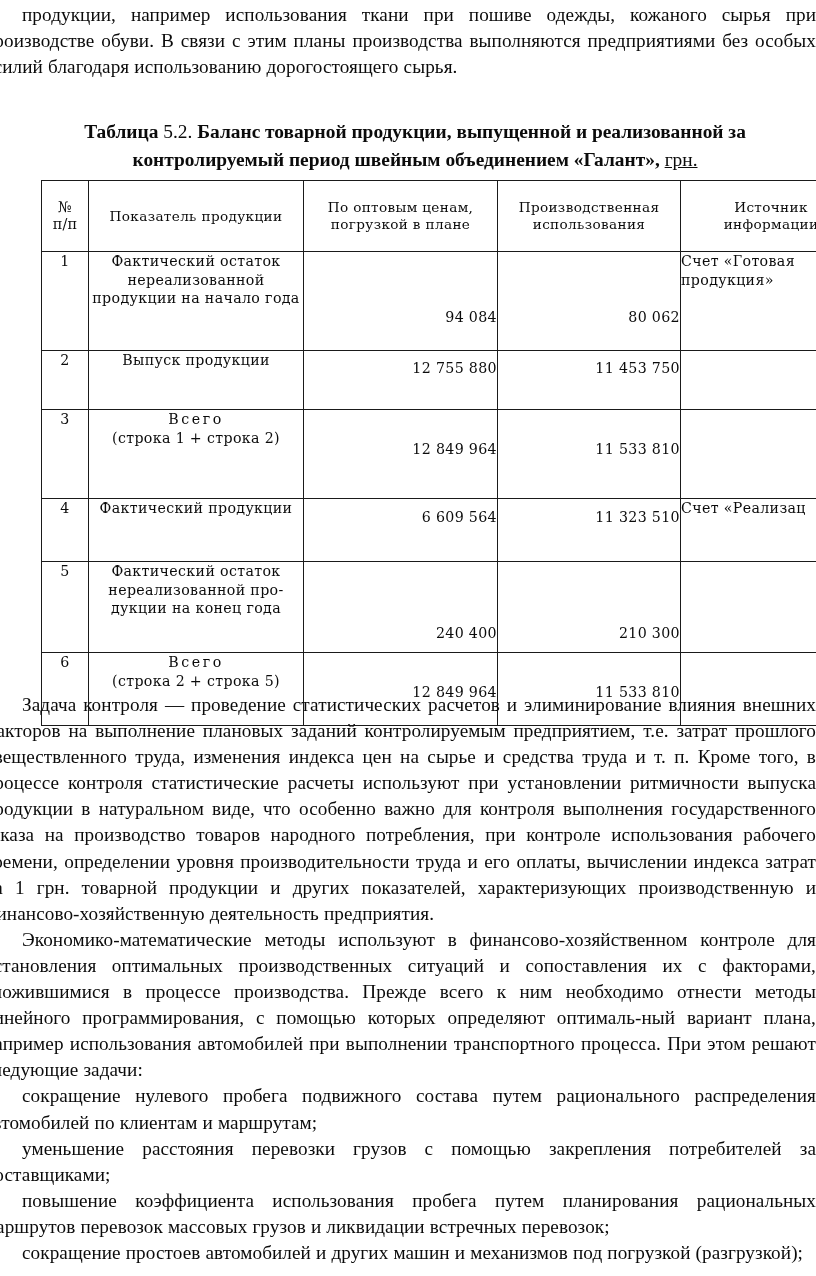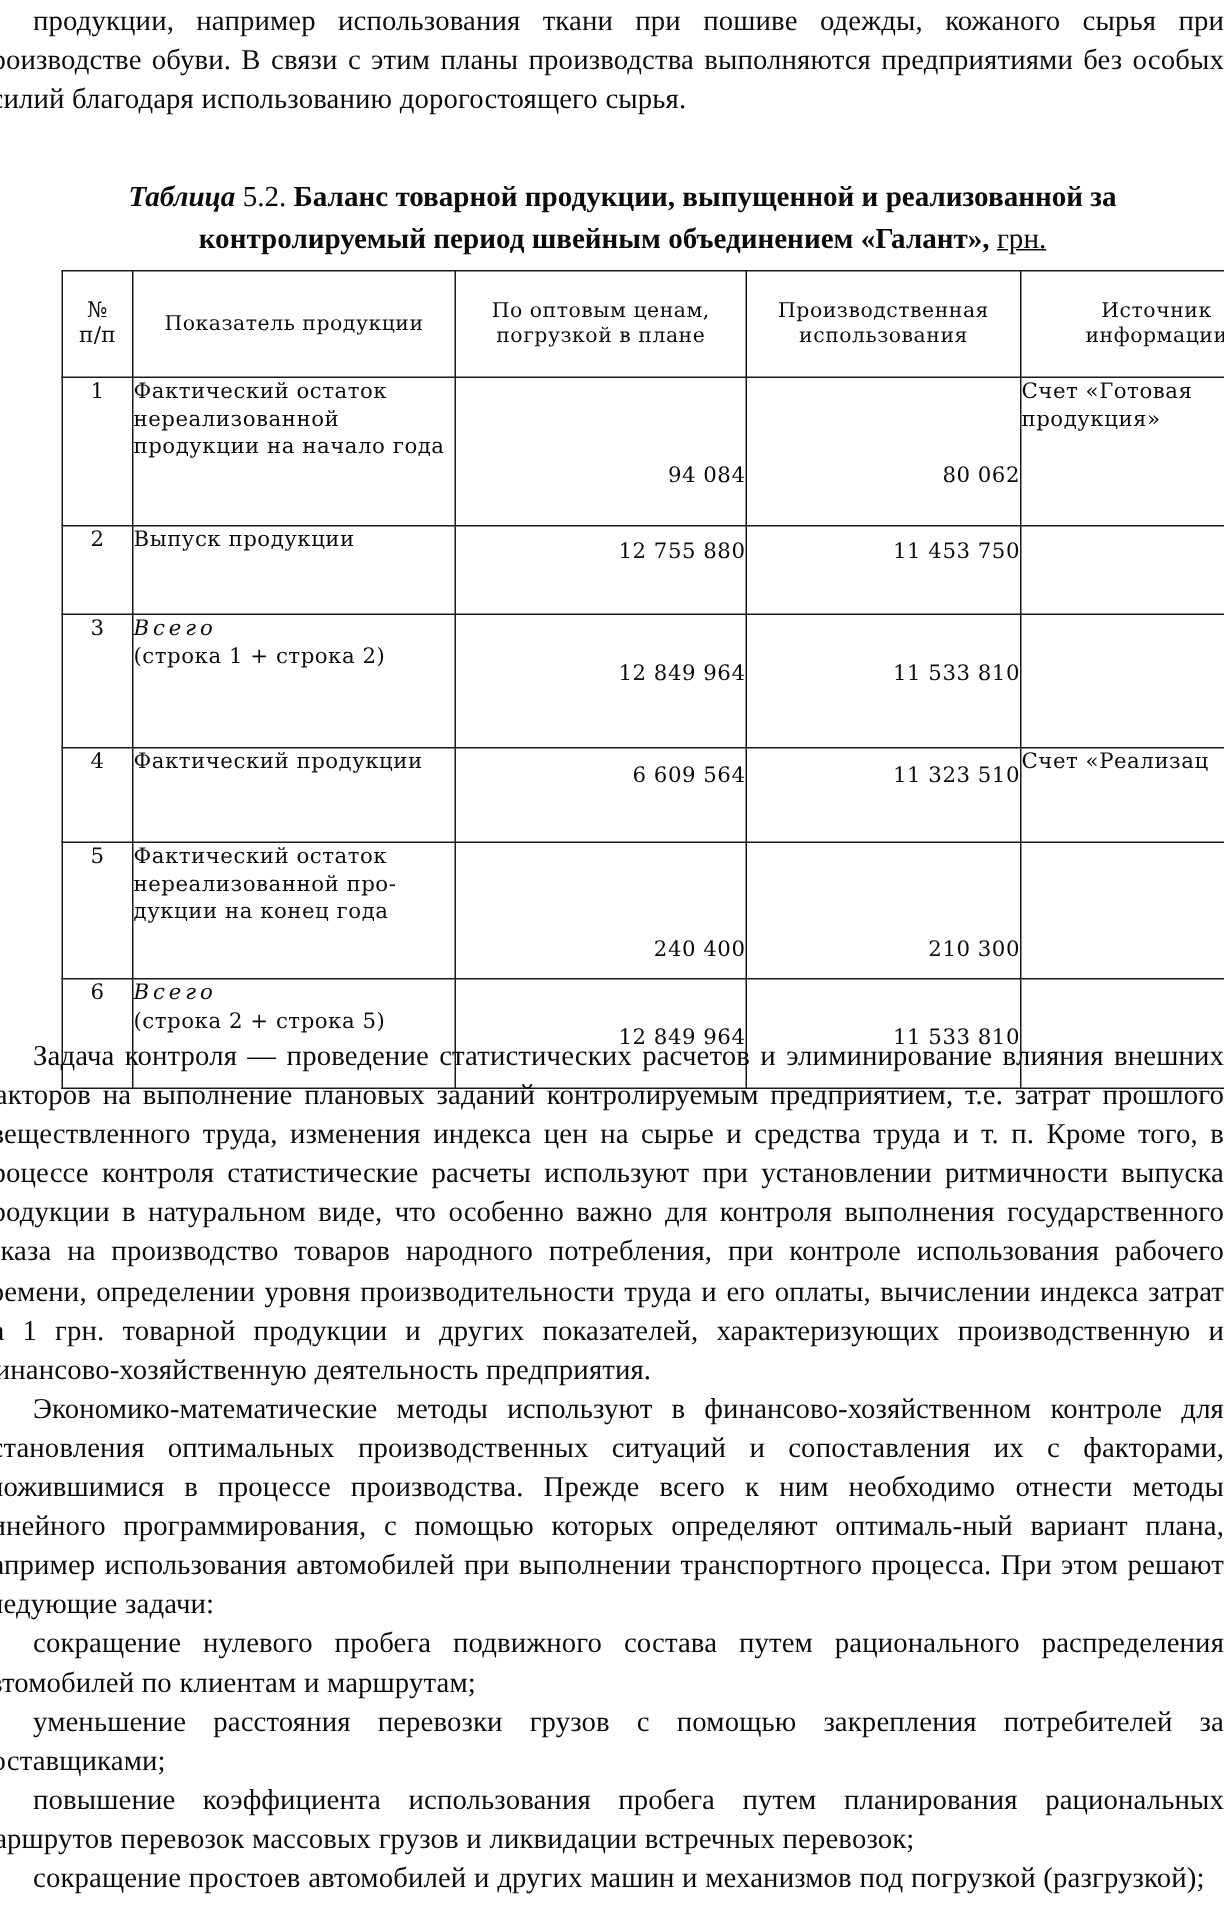--- a/index.html
+++ b/index.html
@@ -49,21 +49,20 @@
     position: absolute;
     left: 40px;
     top: 118px;
     width: 750px;
     text-align: center;
     font-size: 19.4px;
     line-height: 28px;
     font-weight: bold;
   }
   #table-caption .cap-label {
-    font-style: italic;
     font-weight: bold;
   }
   #table-caption .cap-num {
     font-weight: normal;
     font-style: normal;
   }
   #table-caption .cap-unit {
     font-weight: normal;
     text-decoration: underline;
   }
@@ -110,23 +109,23 @@
     line-height: 18.6px;
     letter-spacing: 0.35px;
   }
   .cell-no {
     text-align: center;
     padding-top: 12px;
     font-size: 15px;
   }
   .cell-name {
     padding: 12px 6px 6px 12px;
-    text-align: left;
-  }
-  .cell-name .spaced { letter-spacing: 2.6px; font-style: italic; }
+    text-align: center;
+  }
+  .cell-name .spaced { letter-spacing: 2.6px; }
   .cell-num {
     text-align: right;
     padding: 6px 10px;
     position: relative;
   }
   .cell-num span { display: block; }
   .cell-src {
     padding: 10px 4px 4px 12px;
     text-align: left;
     letter-spacing: 0.4px;

